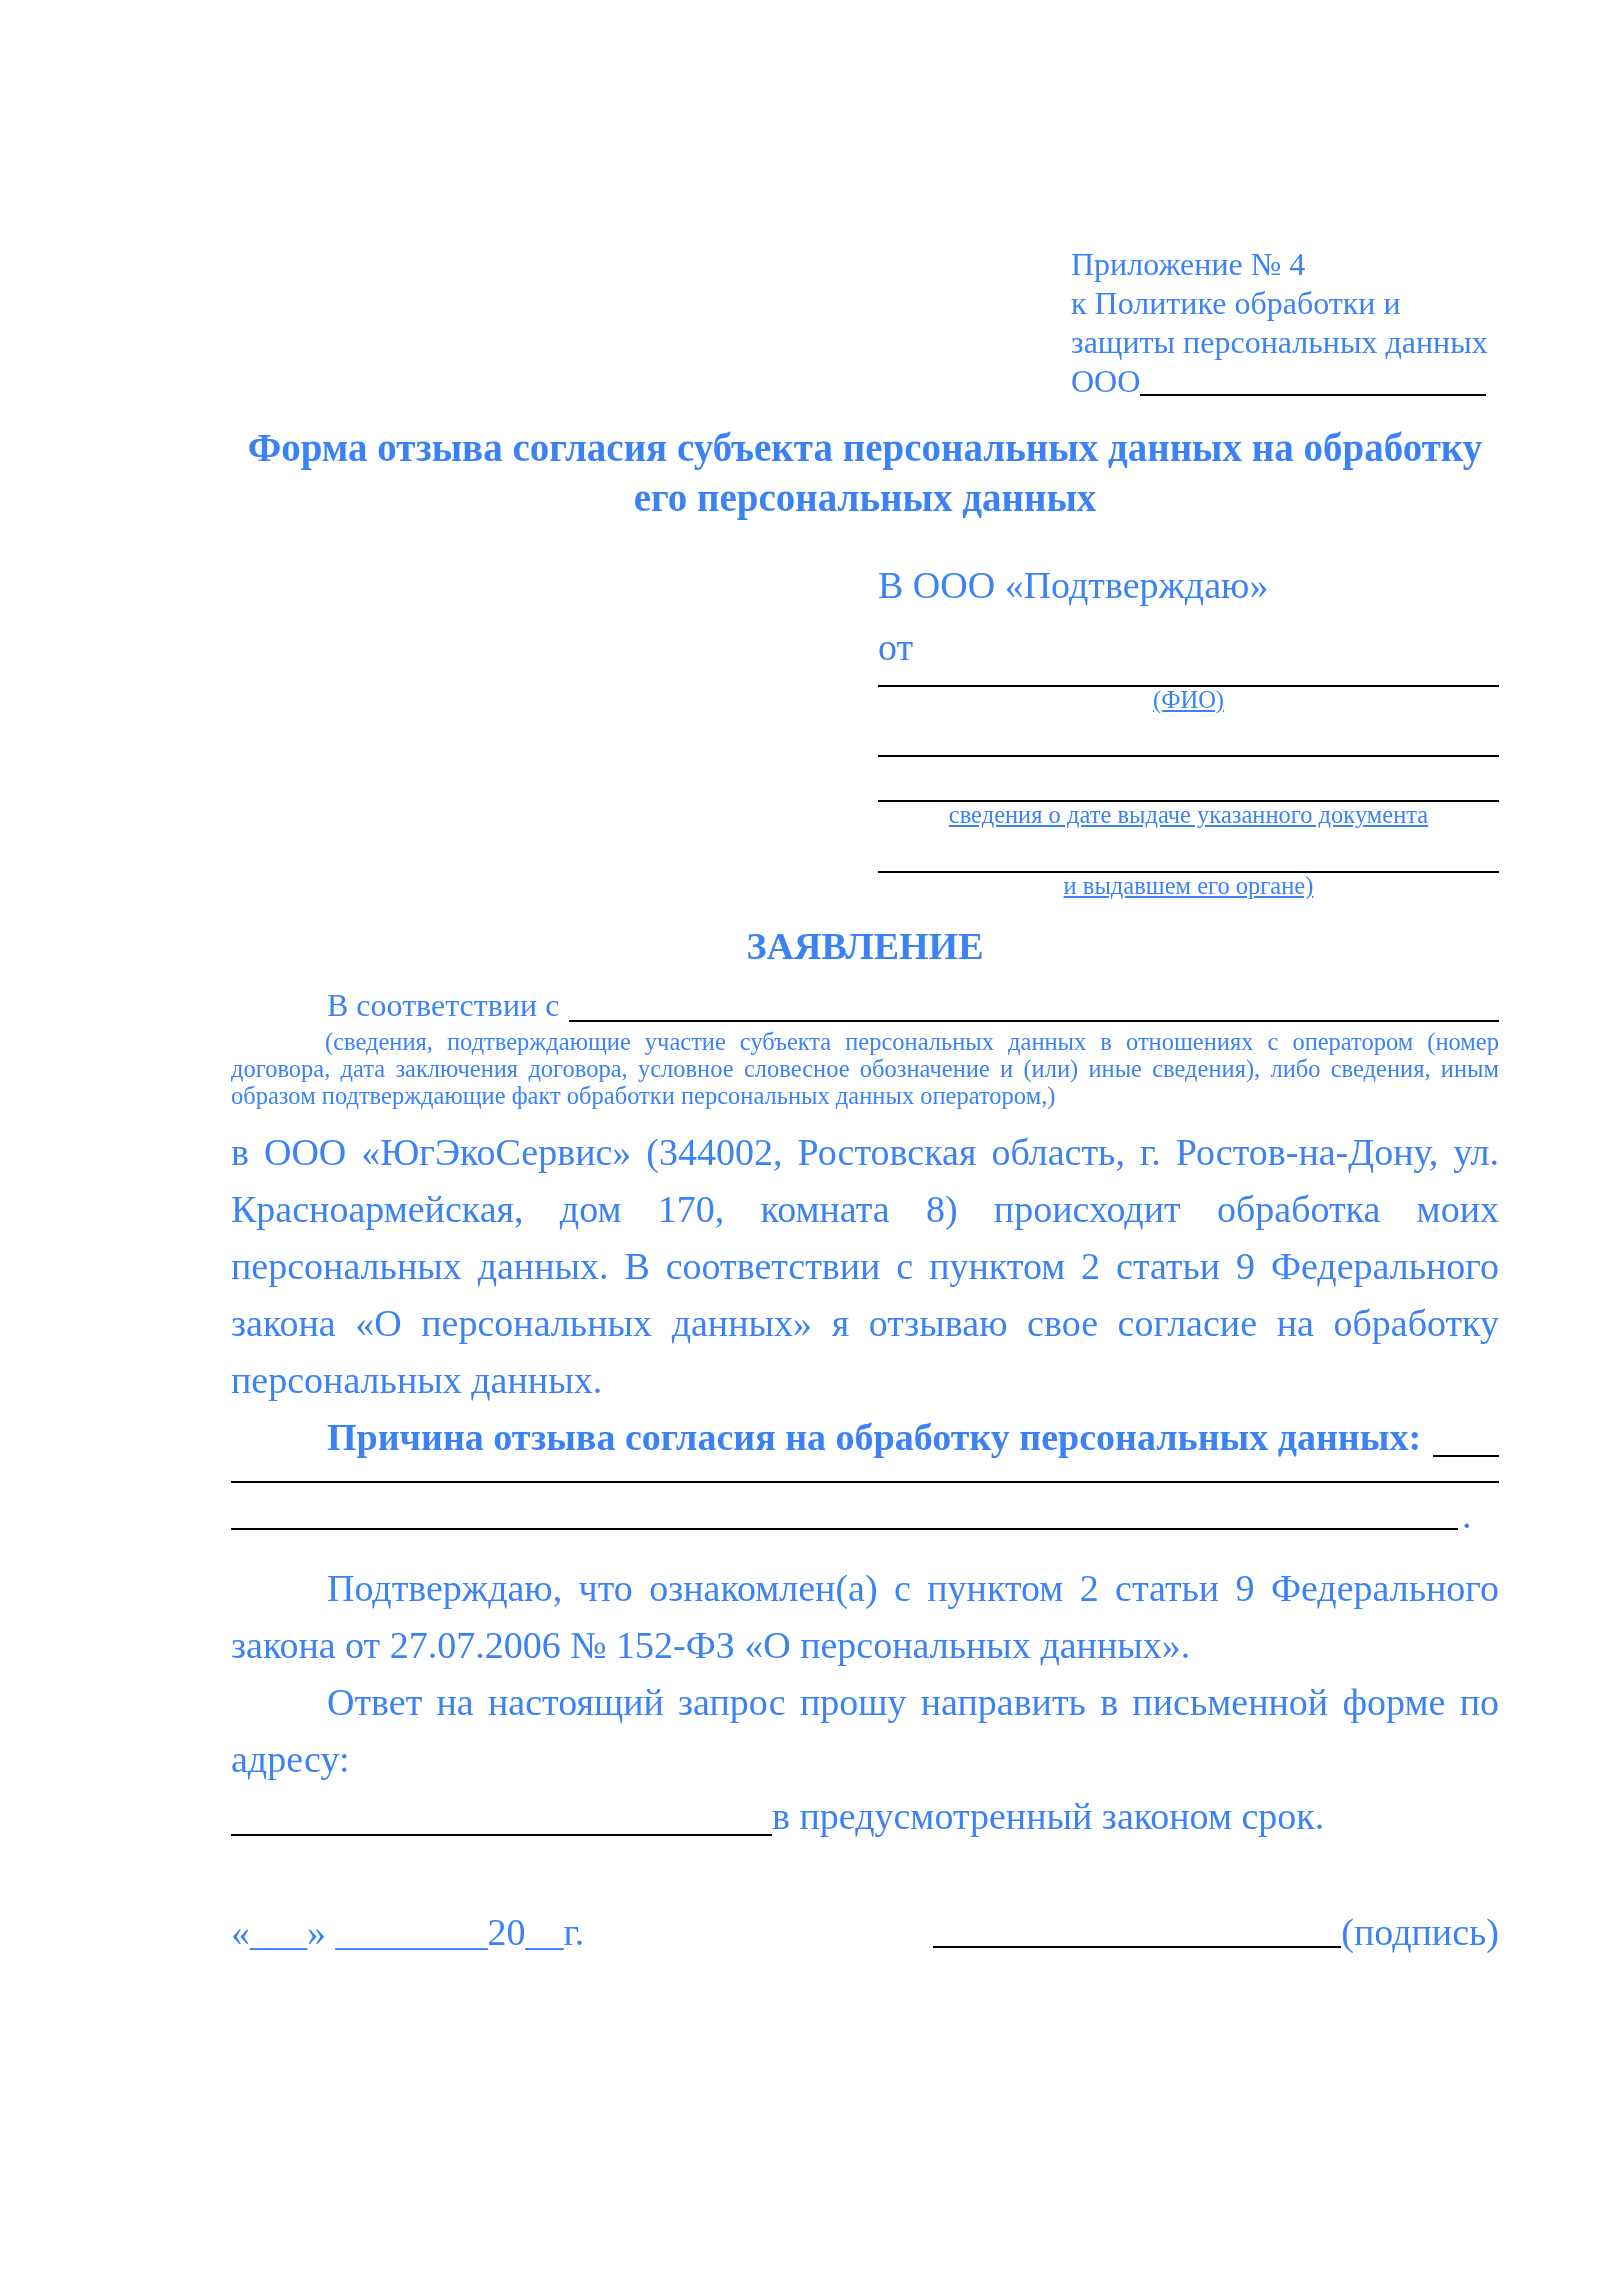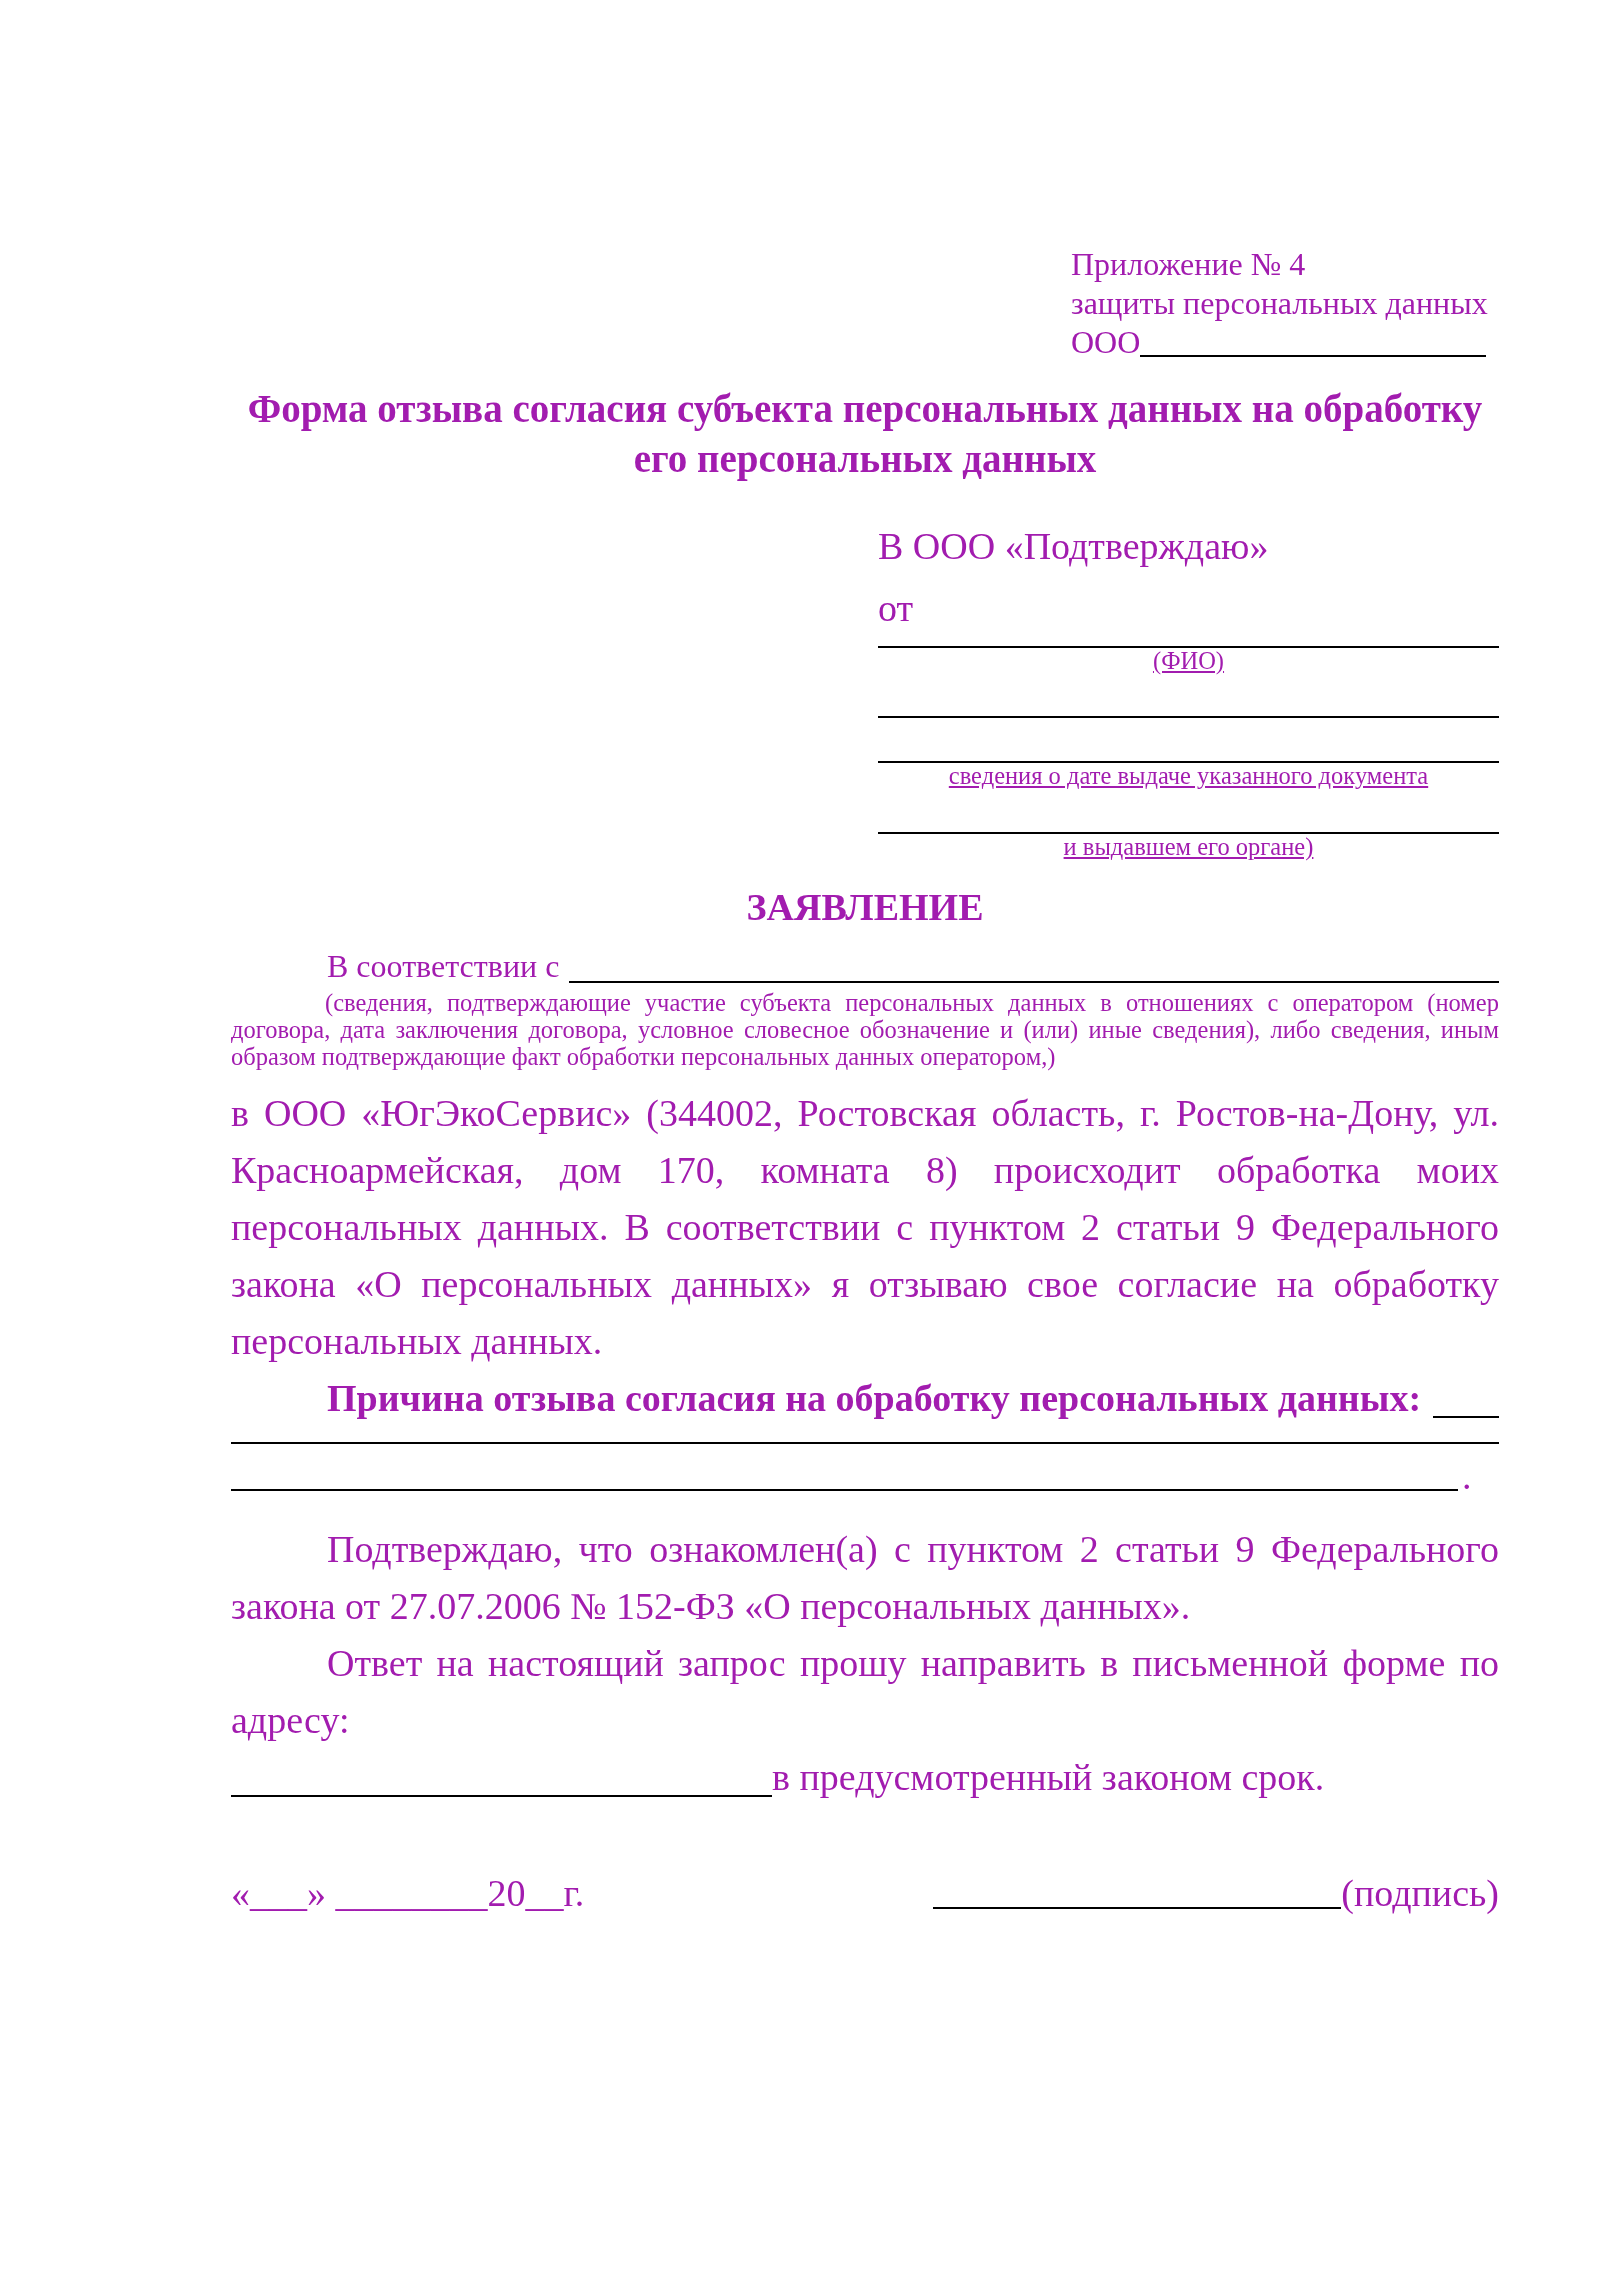--- a/index.html
+++ b/index.html
@@ -1,17 +1,17 @@
 <!DOCTYPE html>
 <html><head>
 <meta charset="utf-8">
 <style>
   html,body{margin:0;padding:0;background:#fff;}
   .page{
-    width:1621px;height:2293px;background:#ffffff;color:#a21caf;
+    width:1621px;height:2293px;background:#ffffff;color:#3b82f6;
     font-family:"Liberation Serif","DejaVu Serif",serif;
     box-sizing:border-box;padding:245px 122px 0 231px;position:relative;overflow:hidden;
   }
   
   .appendix{width:428px;margin-left:auto;font-size:32px;line-height:39px;}
   .appendix-ooo{display:flex;padding-right:12.7px;}
   .appendix-ooo .fill{flex:1 1 auto;border-bottom:2.9px solid #000;margin-bottom:4.9px;}
   
   .title{margin:21.6px auto 0;max-width:1245px;text-align:center;font-weight:bold;font-size:39px;line-height:50px;}
   
@@ -45,20 +45,21 @@
   .sig{display:flex;align-items:flex-end;}
   .sig .fill{width:408px;border-bottom:2.9px solid #000;margin-bottom:8.8px;}
 </style>
 </head>
 <body>
 
 <div class="page">
 
   <div class="appendix">
     <div>Приложение № 4</div>
+    <div>к Политике обработки и</div>
     <div>защиты персональных данных</div>
     <div class="appendix-ooo">
       <span>ООО</span>
       <span class="fill"></span>
     </div>
   </div>
 
   <div class="title">Форма отзыва согласия субъекта персональных данных на обработку его персональных данных</div>
 
   <div class="addressee">

